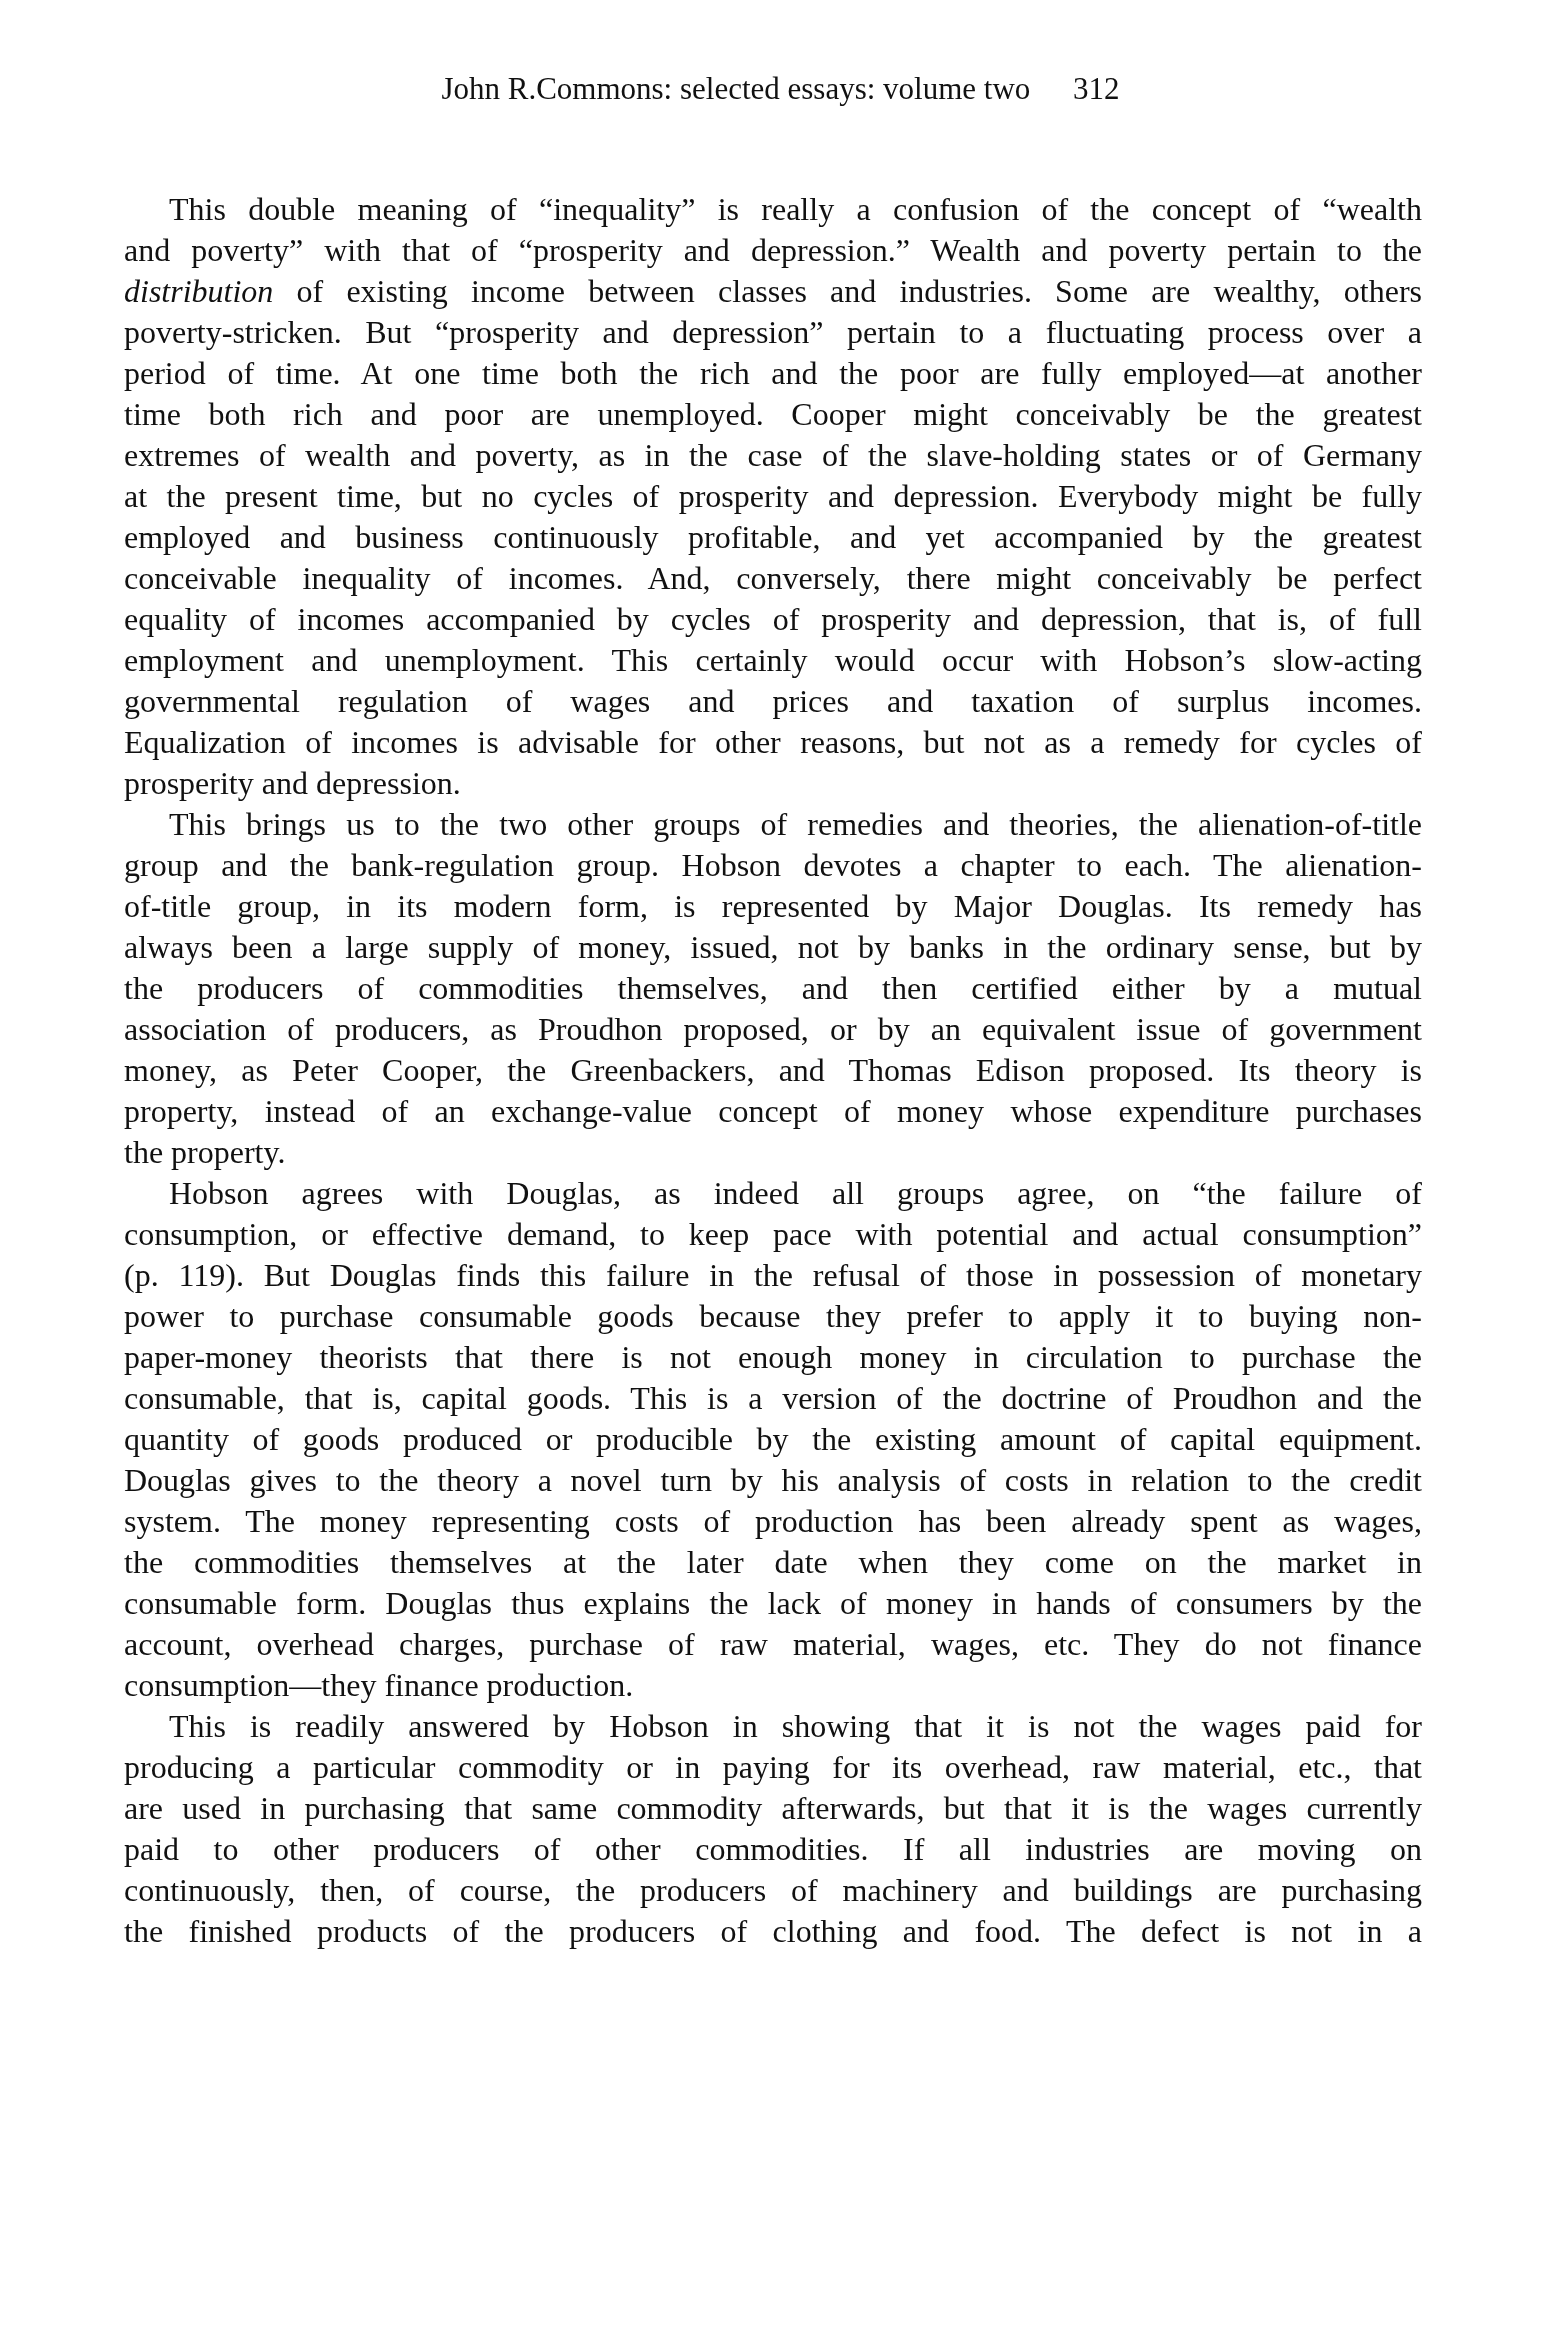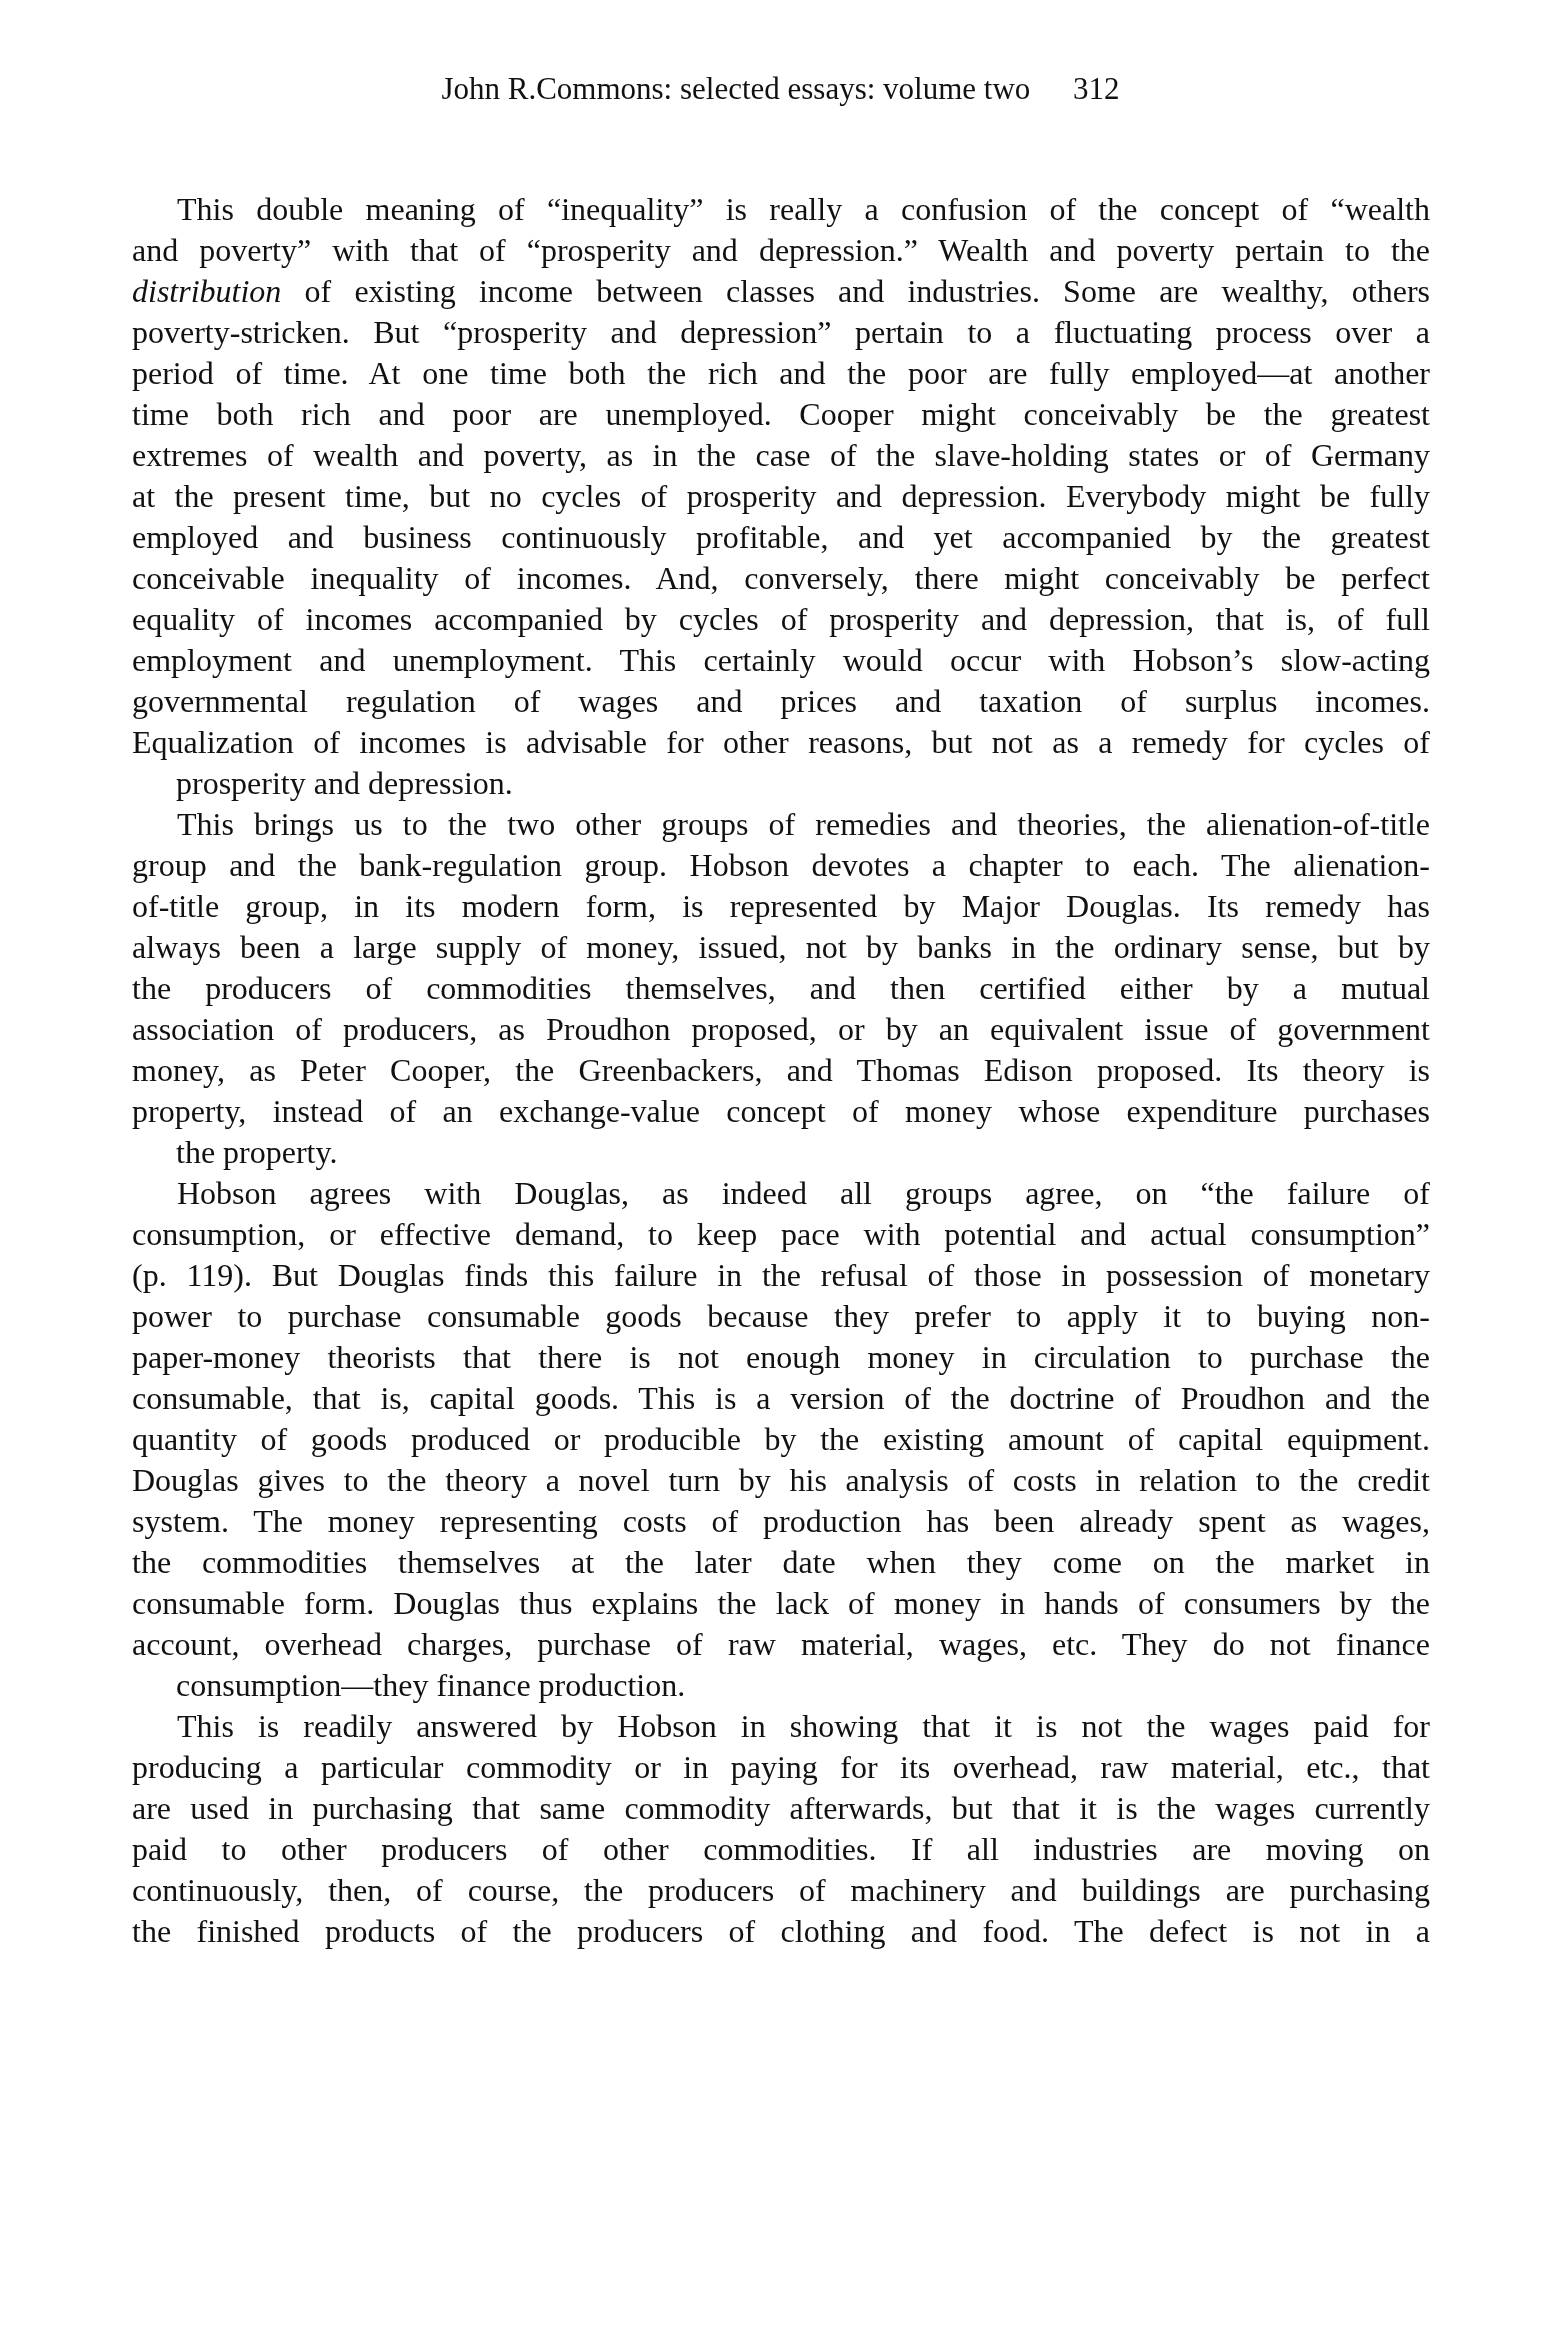--- a/index.html
+++ b/index.html
@@ -10,29 +10,29 @@
     font-family: "Liberation Serif", "DejaVu Serif", serif;
   }
   .running-head {
     position: absolute; top: 68px; left: 0; width: 1561px;
     text-align: center; font-size: 31px; line-height: 42px; color: #111;
     white-space: nowrap;
   }
   .running-head .title { display: inline-block; }
   .running-head .folio { display: inline-block; margin-left: 35px; }
   .body {
-    position: absolute; left: 132px; top: 189px; width: 1298px;
+    position: absolute; left: 124px; top: 189px; width: 1298px;
     font-size: 32px; line-height: 41px;
   }
   .para { margin: 0; }
   .line {
     display: block; text-align: justify; text-align-last: justify;
     white-space: nowrap; height: 41px; overflow: visible;
   }
-  .line.last { text-align-last: left; margin-left: 44px; }
+  .line.last { text-align-last: left; }
   .line.indent { padding-left: 45px; }
   .line > span { white-space: normal; }
   .line-inner { display: block; width: 100%; white-space: normal; text-align: justify; text-align-last: justify; }
   .line.last .line-inner { text-align-last: left; }
   em { font-style: italic; }
 </style>
 </head>
 <body>
 
 <div class="page">

